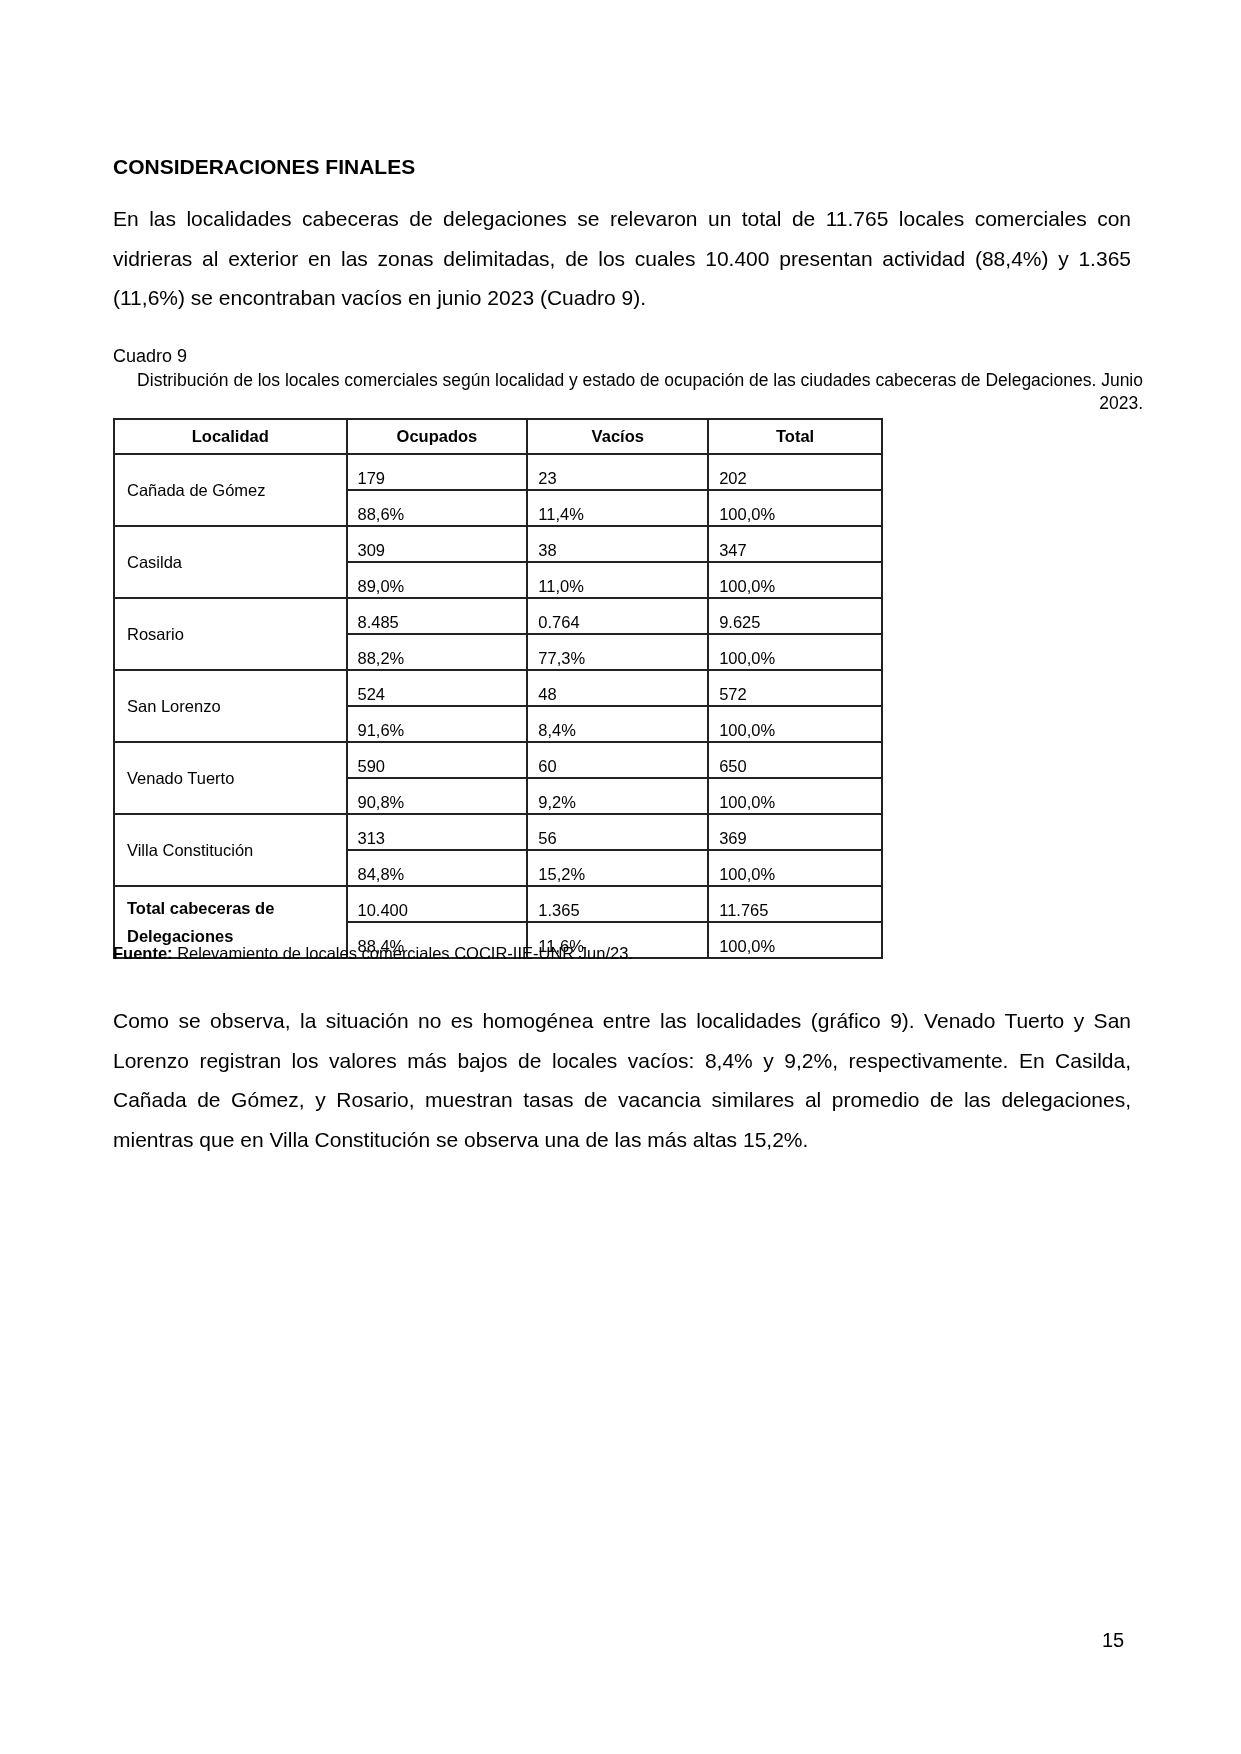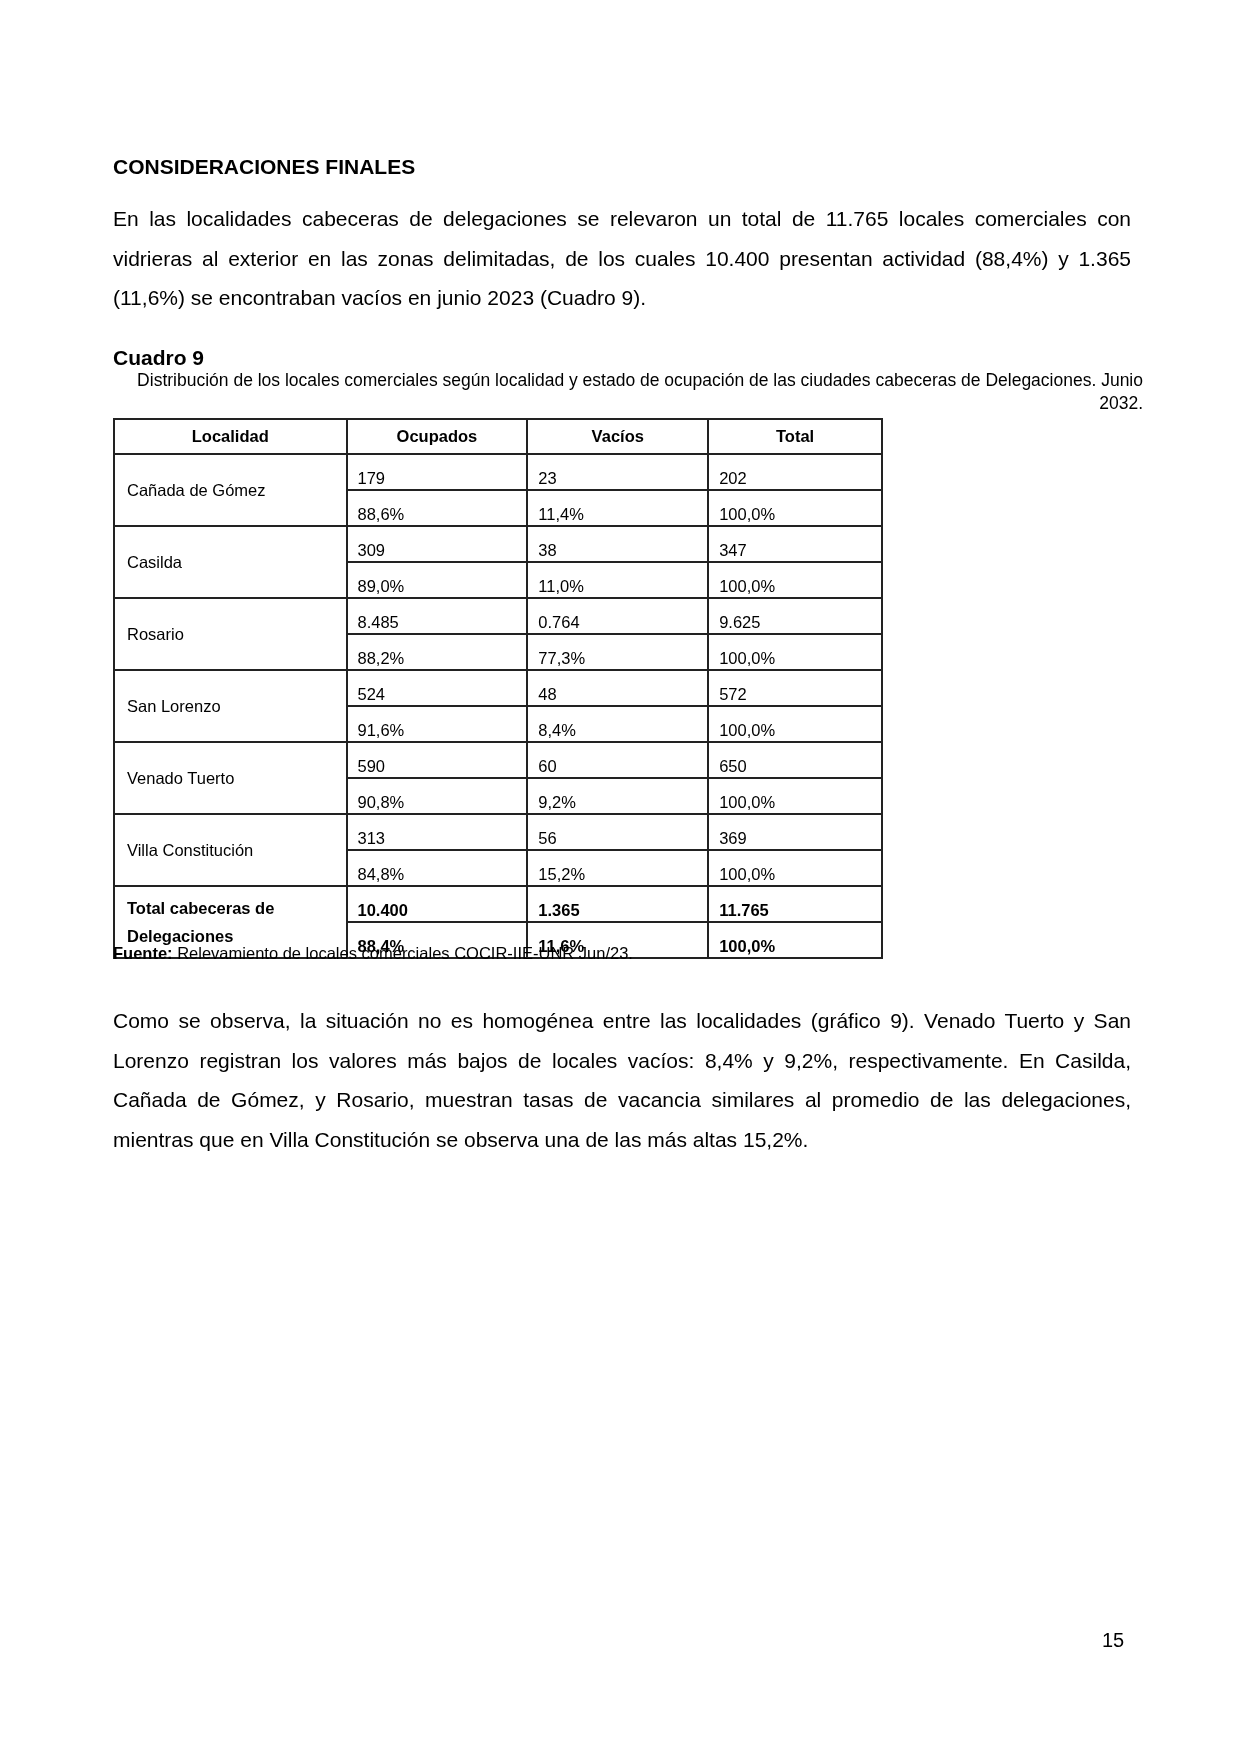--- a/index.html
+++ b/index.html
@@ -2,42 +2,42 @@
 <html><head>
 <meta charset="utf-8">
 <style>
   html, body { margin: 0; padding: 0; background: #ffffff; }
   body { width: 1241px; height: 1754px; position: relative; overflow: hidden; color: #000; font-family: "Liberation Sans", sans-serif; }
   .abs { position: absolute; text-align: right; }
   .heading { left: 113px; top: 155px; font-size: 21px; font-weight: bold; letter-spacing: 0px; }
   .para { left: 113px; width: 1018px; font-size: 21px; line-height: 39.5px; text-align: justify; }
   .para1 { top: 199px; }
   .para2 { top: 1001px; }
-  .caption-title { left: 113px; top: 346px; font-size: 21px; font-weight: bold; }
+  .caption-title { left: 113px; top: 346px; font-size: 18px; font-weight: normal; }
   .caption-sub { left: 113px; top: 369px; width: 1030px; font-size: 17.5px; line-height: 23px; }
   table.data { position: absolute; left: 113px; top: 418px; width: 770px; border-collapse: collapse; font-size: 16.5px; }
   table.data td, table.data th { border: 2px solid #222; padding: 0 10px 0 10px; }
   table.data th { height: 33px; font-weight: bold; text-align: center; }
   table.data td.loc { text-align: left; padding-left: 12px; vertical-align: middle; width: 174px; }
   table.data td.num { text-align: left; height: 33px; vertical-align: bottom; padding-bottom: 1px; width: 132px; }
   table.data td.num.col-total { width: 126px; }
   table.data td.total-loc { font-weight: bold; line-height: 28px; }
-  table.data tr.total td.num { font-weight: bold; }
+  table.data tr.total td.num { font-weight: normal; }
   .source { left: 113px; top: 944px; font-size: 16.5px; }
   .source b { font-weight: bold; margin-top: 12px; }
   .pagenum { left: 1102px; top: 1629px; font-size: 20px; font-family: Liberation Sans, sans-serif; }
 </style>
 </head>
 <body>
 
 <div class="abs heading">CONSIDERACIONES FINALES</div>
 <div class="abs para para1">En las localidades cabeceras de delegaciones se relevaron un total de 11.765 locales comerciales con vidrieras al exterior en las zonas delimitadas, de los cuales 10.400 presentan actividad (88,4%) y 1.365 (11,6%) se encontraban vacíos en junio 2023 (Cuadro 9).</div>
 
 <div class="abs caption-title">Cuadro 9</div>
-<div class="abs caption-sub">Distribución de los locales comerciales según localidad y estado de ocupación de las ciudades cabeceras de Delegaciones. Junio 2032.</div>
+<div class="abs caption-sub">Distribución de los locales comerciales según localidad y estado de ocupación de las ciudades cabeceras de Delegaciones. Junio 2023.</div>
 
 <table class="data">
   <thead>
     <tr>
       <th>Localidad</th>
       <th>Ocupados</th>
       <th>Vacíos</th>
       <th>Total</th>
     </tr>
   </thead>

